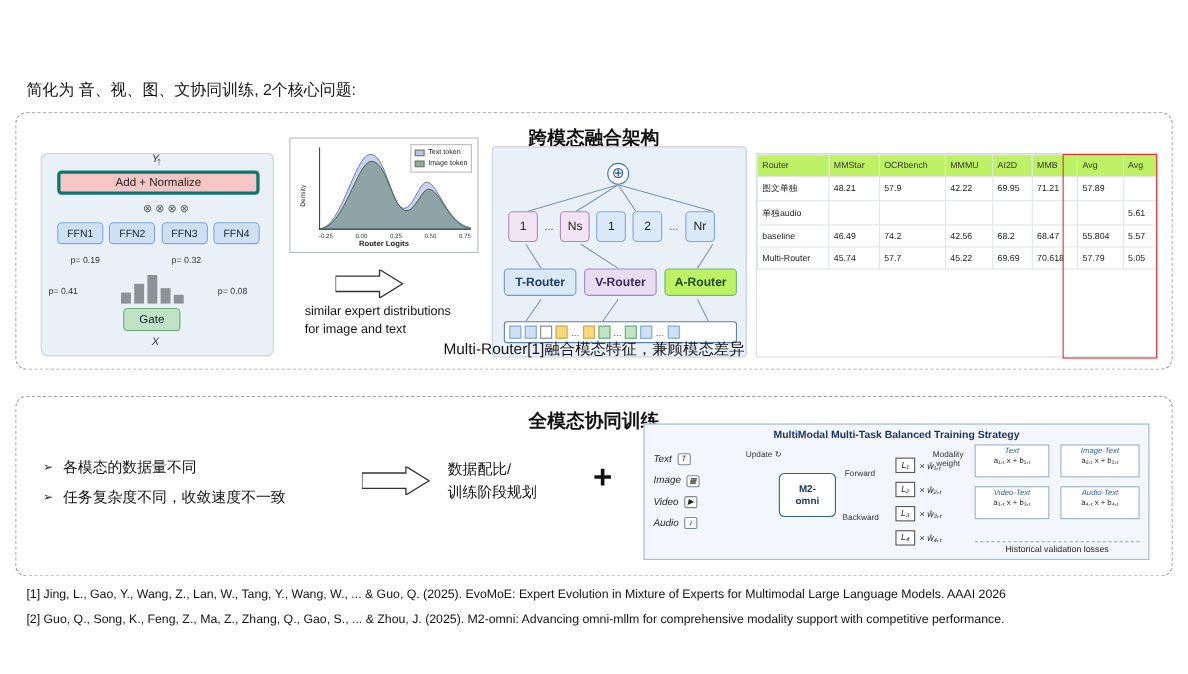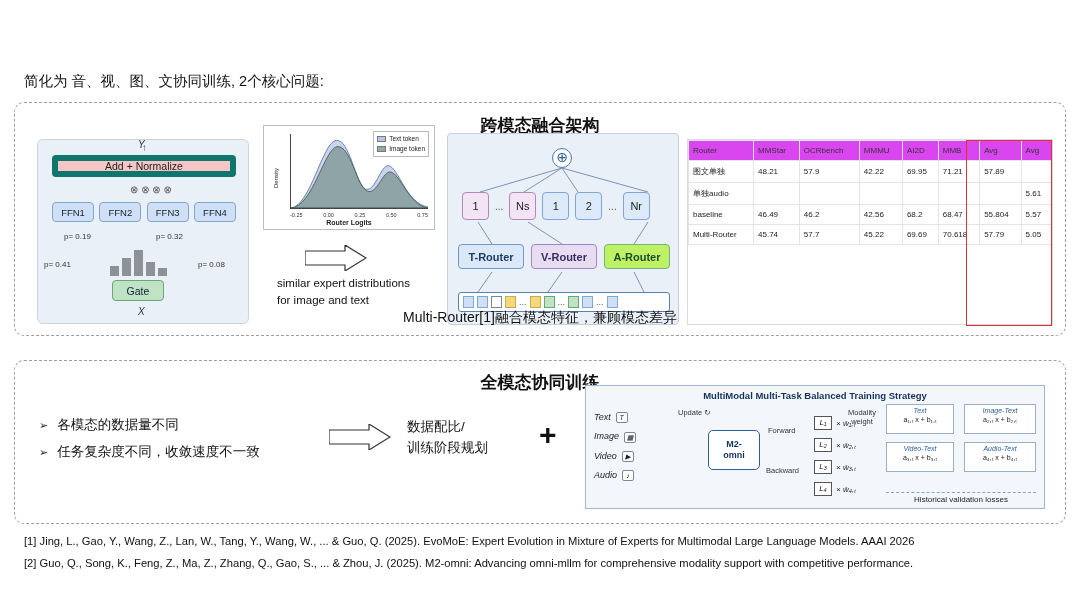--- a/index.html
+++ b/index.html
@@ -86,21 +86,21 @@
   }
 
   
   .moe-fig {
     position: absolute; left: 22px; top: 36px; width: 212px; height: 185px;
     border: 1px solid #cfd3d8; border-radius: 6px;
     background: #eaf0f7;
   }
   .moe-addnorm {
     position: absolute; left: 14px; top: 15px; width: 184px; height: 22px;
-    background: #f6c6c6; border: 6px solid #0f766e; border-radius: 4px;
+    background: #f6c6c6; border: 3px solid #0f766e; border-radius: 4px;
     font-size: 10.5px; color: #222; display: flex; align-items: center; justify-content: center;
   }
   .moe-arrow-top {
     position: absolute; left: 104px; top: 2px; font-size: 10px; color: #444;
   }
   .ffn-row {
     position: absolute; left: 14px; top: 62px; width: 184px;
     display: flex; justify-content: space-between;
   }
   .ffn {
@@ -177,21 +177,21 @@
   .chip.g { background: #bfe3c4; border-color: #69a873; }
   .chip.b { background: #cfe0f5; border-color: #7ea7d8; }
   .chip-dots { font-size: 9px; color: #555; }
 
   .table-fig {
     position: absolute; left: 672px; top: 36px; width: 366px; height: 186px;
     background: #fff; border: 1px solid #d7dbe0; font-size: 8px; color: #222;
   }
   .table-fig table { width: 100%; border-collapse: collapse; }
   .table-fig th, .table-fig td { border: 1px solid #e1e5ea; padding: 5px 4px; text-align: left; font-weight: normal; }
-  .table-fig thead th { background: #d946ef; font-size: 8px; color: #333; }
+  .table-fig thead th { background: #bef264; font-size: 8px; color: #333; }
   .col-avg1 { background: #fdecec; }
   .col-avg2 { background: #eef6e4; }
   .hl-box {
     position: absolute; right: 0px; top: 0px; width: 86px; height: 186px;
     border: 1.6px solid #e03131; pointer-events: none;
   }
 
   .panel1-caption {
     position: absolute; left: 0; right: 0; bottom: 8px; text-align: center;
     font-size: 14px; color: #111;
@@ -387,21 +387,21 @@
             <td></td>
             <td></td>
             <td></td>
             <td></td>
             <td></td>
             <td>5.61</td>
           </tr>
           <tr>
             <td>baseline</td>
             <td>46.49</td>
-            <td>46.2</td>
+            <td>74.2</td>
             <td>42.56</td>
             <td>68.2</td>
             <td>68.47</td>
             <td>55.804</td>
             <td>5.57</td>
           </tr>
           <tr>
             <td>Multi-Router</td>
             <td>45.74</td>
             <td>57.7</td>

